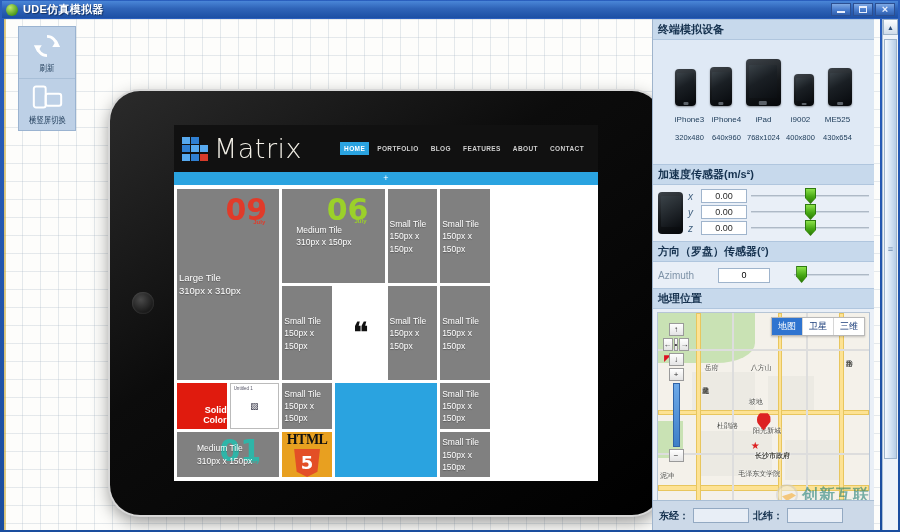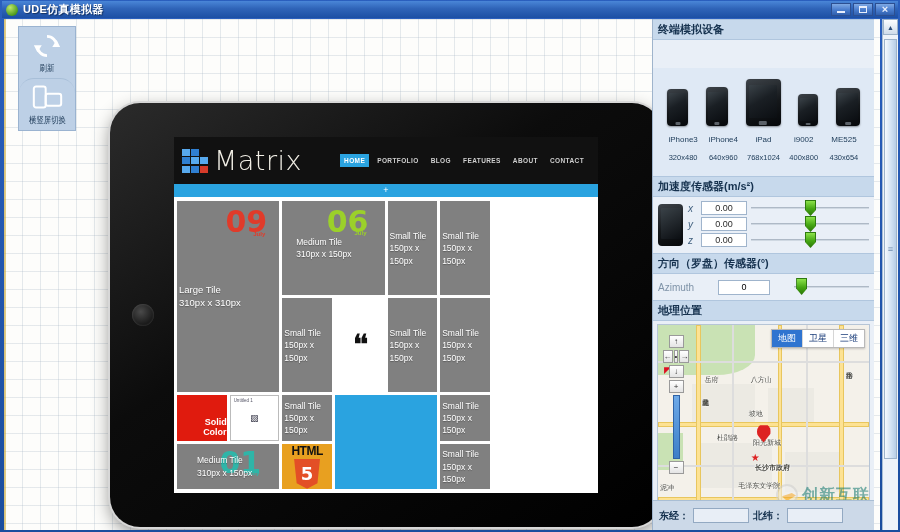--- a/index.html
+++ b/index.html
@@ -72,30 +72,30 @@
     position: absolute; left: 14px; top: 7px;
     width: 58px;
     background: #bdd0e6;
     border: 1px solid #9ab3d0;
     display: flex; flex-direction: column;
   }
   .tool-btn {
     display: flex; flex-direction: column; align-items: center;
     padding: 5px 2px 3px 2px; cursor: pointer;
   }
-  .tool-btn + .tool-btn { border-top: 1px solid #a8bfd8; border-radius: 15px; }
+  .tool-btn + .tool-btn { border-top: 1px solid #a8bfd8; }
   .tool-ico { width: 30px; height: 28px; position: relative; }
   .tool-label {
     font-size: 9px; color: #24405e; margin-top: 2px;
     white-space: nowrap; transform: scaleX(.82);
   }
 
   
   #tablet {
-    position: absolute; left: 106px; top: 84px;
+    position: absolute; left: 106px; top: 72px;
     width: 552px; height: 424px;
     border-radius: 30px;
     background: linear-gradient(145deg,#2b2b2b 0%,#0c0c0c 40%,#000 100%);
     box-shadow: 0 0 0 2px #d7d7d7, 0 6px 18px rgba(0,0,0,.45);
     padding: 34px 64px 34px 64px;
   }
   #tablet-screen {
     width: 100%; height: 100%;
     background: #ffffff;
     overflow: hidden; position: relative;
@@ -162,22 +162,22 @@
   .tile.white { background:#fff; border:1px solid #bbb; }
   .tile.white .wtag { position:absolute; left:3px; top:2px; font-size:4.5px; color:#556; }
   .tile.white .wdoc { position:absolute; left:50%; top:50%;
     transform:translate(-50%,-50%); font-size:9px; color:#334; }
   .tile.blue { background:#2aa3e0; }
   .tile.quote { background:#fff; display:flex; align-items:center; justify-content:center; }
   .tile.quote .qm { font-size: 26px; color:#111; font-weight:bold;
     font-family:"DejaVu Serif", serif; line-height:.6; letter-spacing:-2px; }
   .tile.html5 { background:#e8a020; display:flex; flex-direction:column;
     align-items:center; justify-content:center; }
-  .h5-word { font-size: 12px; font-weight:bold; color:#111; letter-spacing:-.5px;
-    font-family:Liberation Sans, sans-serif;text-align:right; }
+  .h5-word { font-size: 14px; font-weight:bold; color:#111; letter-spacing:-.5px;
+    font-family:Liberation Serif, serif;text-align:right; }
   .h5-shield { width: 26px; height: 30px; margin-top:1px; position:relative;
     background:#e34f26; clip-path: polygon(0 0, 100% 0, 90% 82%, 50% 100%, 10% 82%); }
   .h5-shield::after {
     content:"5"; position:absolute; left:50%; top:46%;
     transform:translate(-50%,-50%); color:#fff; font-size:18px; font-weight:bold;
     font-family:"DejaVu Sans", sans-serif;
   }
 
   
   #rightpanel {
@@ -548,21 +548,21 @@
             </div>
           </div>
         </div>
       </div>
     </div>
   </div>
 
   <div id="rightpanel">
 
     <div class="sect-title">终端模拟设备</div>
-    <div class="sect-body" style="padding:8px;margin-top:28px;">
+    <div class="sect-body" style="padding:16px;">
       <div id="devices">
         <div class="dev">
           <span class="phone" style="width:21px;height:37px;">
               <span class="scr"></span>
               <span class="hb"></span>
             </span>
         </div>
         <div class="dev">
           <span class="phone" style="width:22px;height:39px;">
               <span class="scr"></span>

